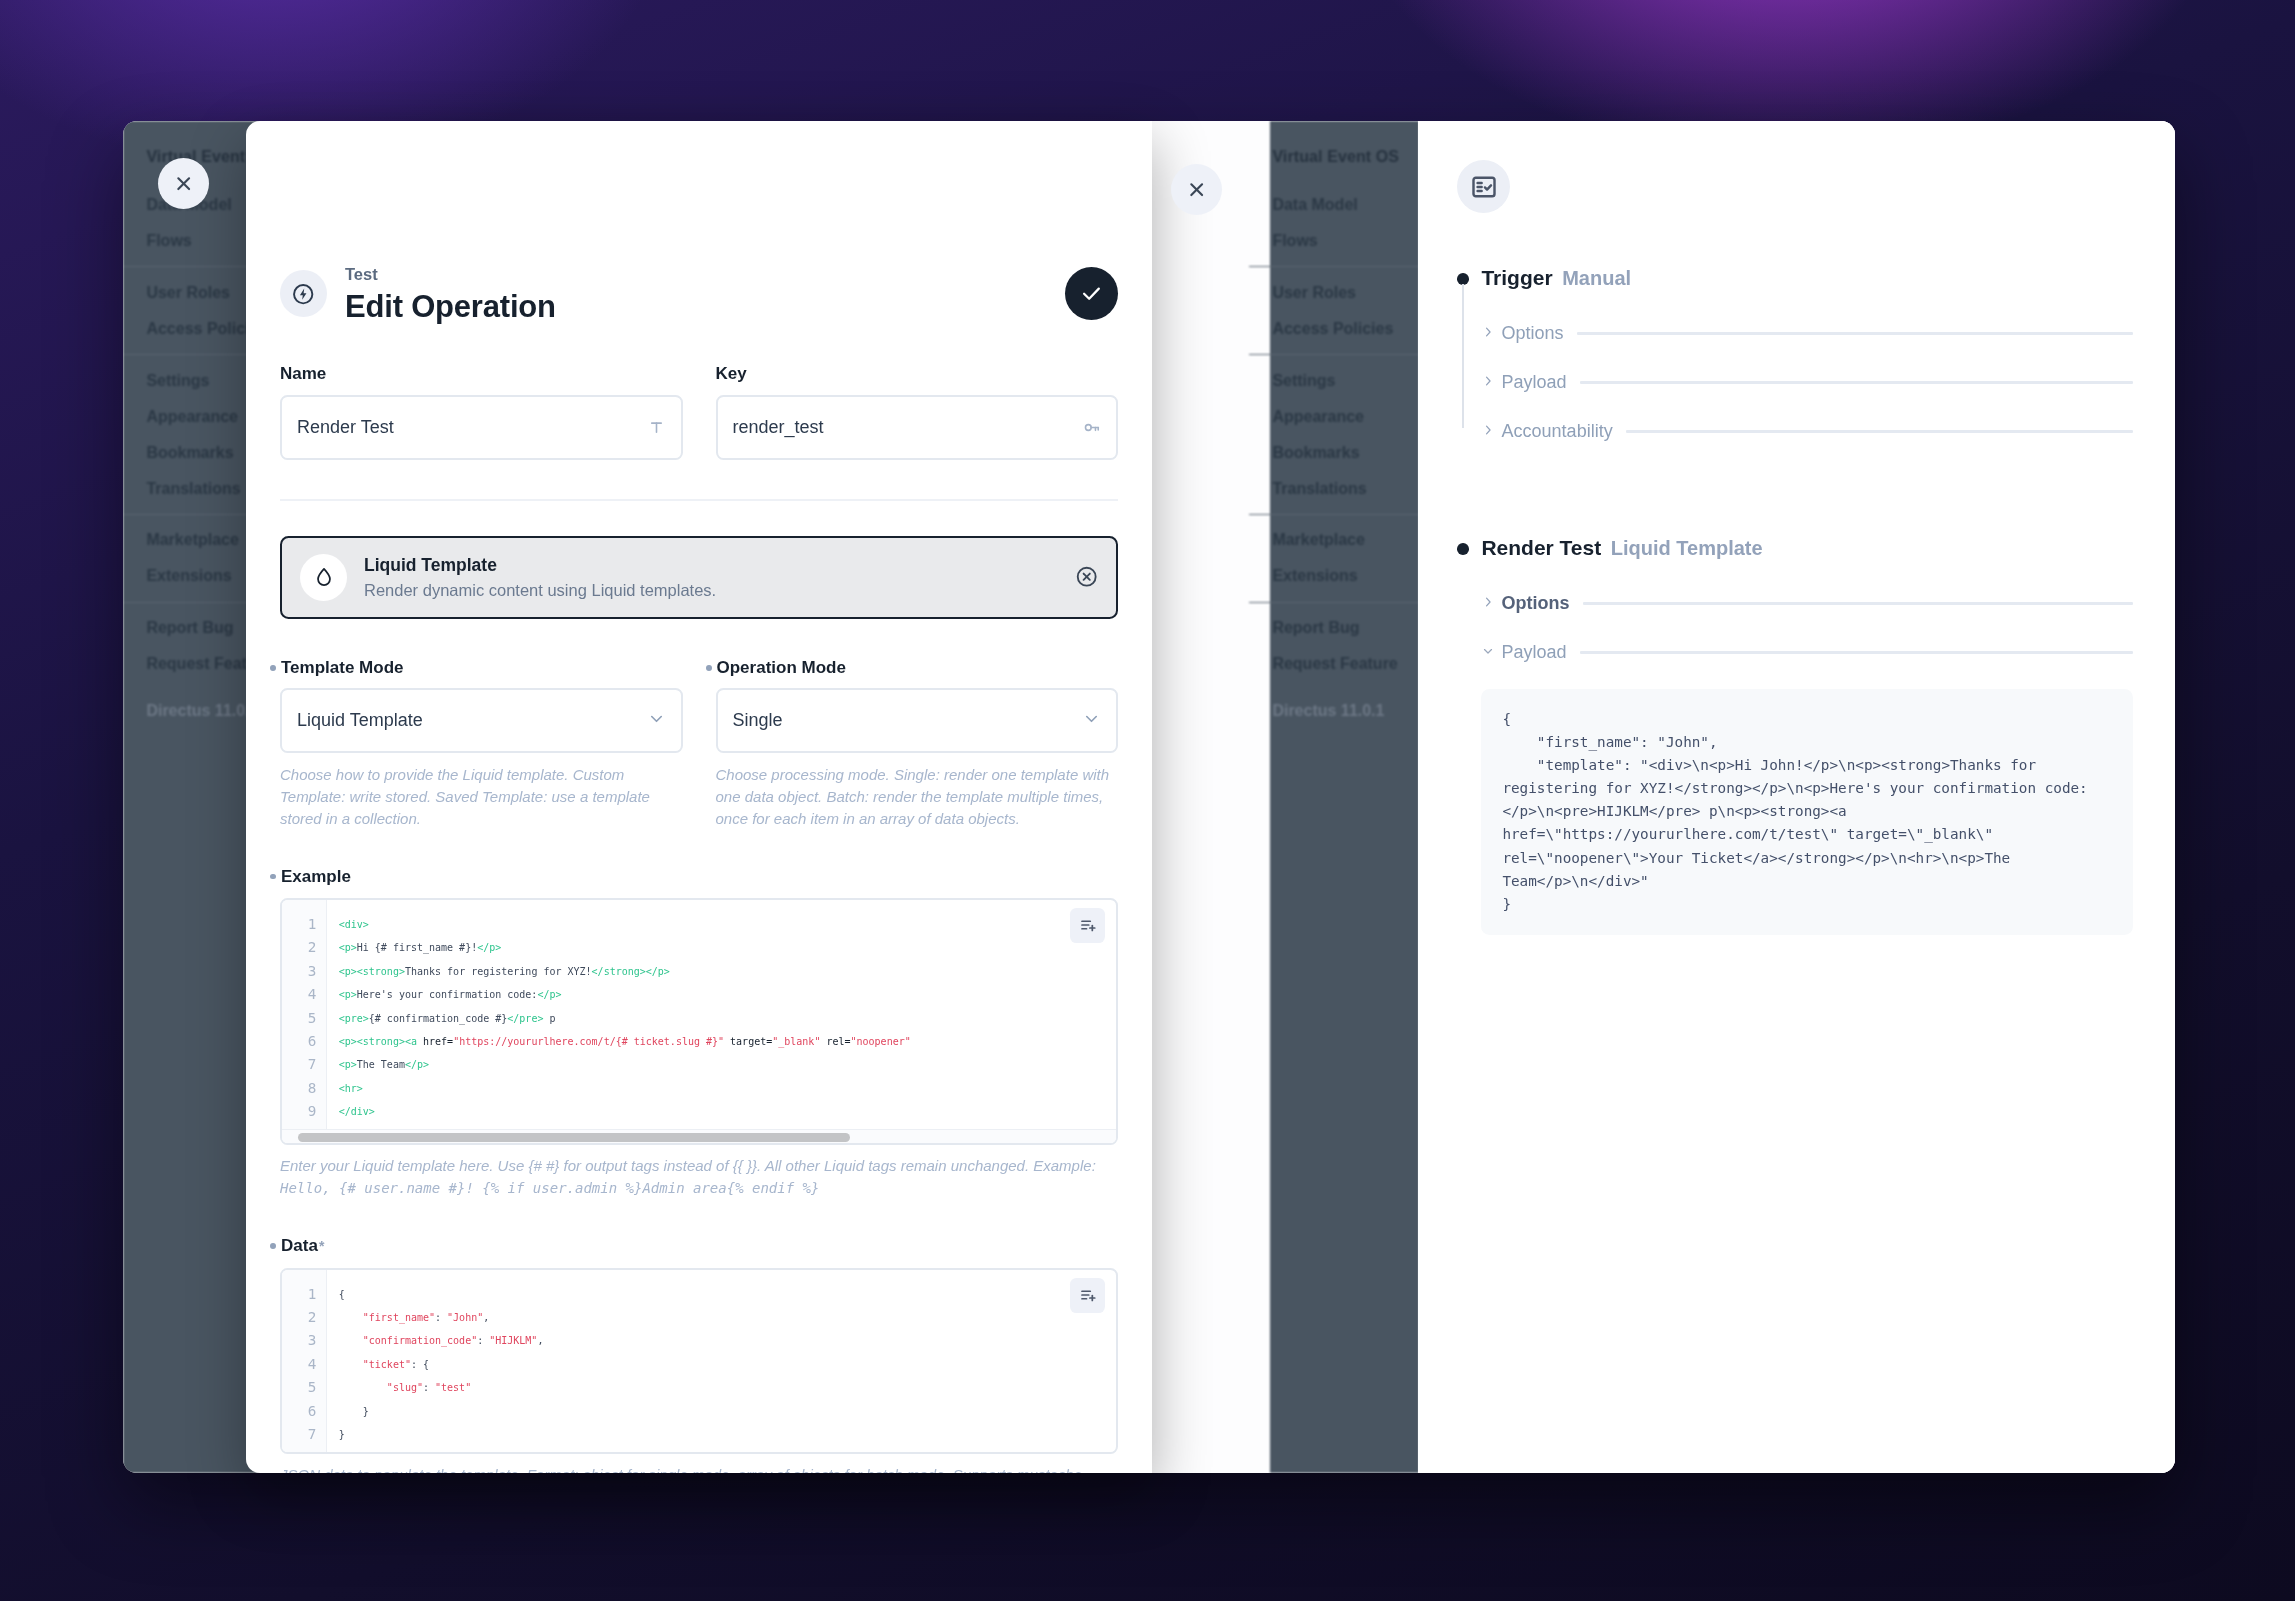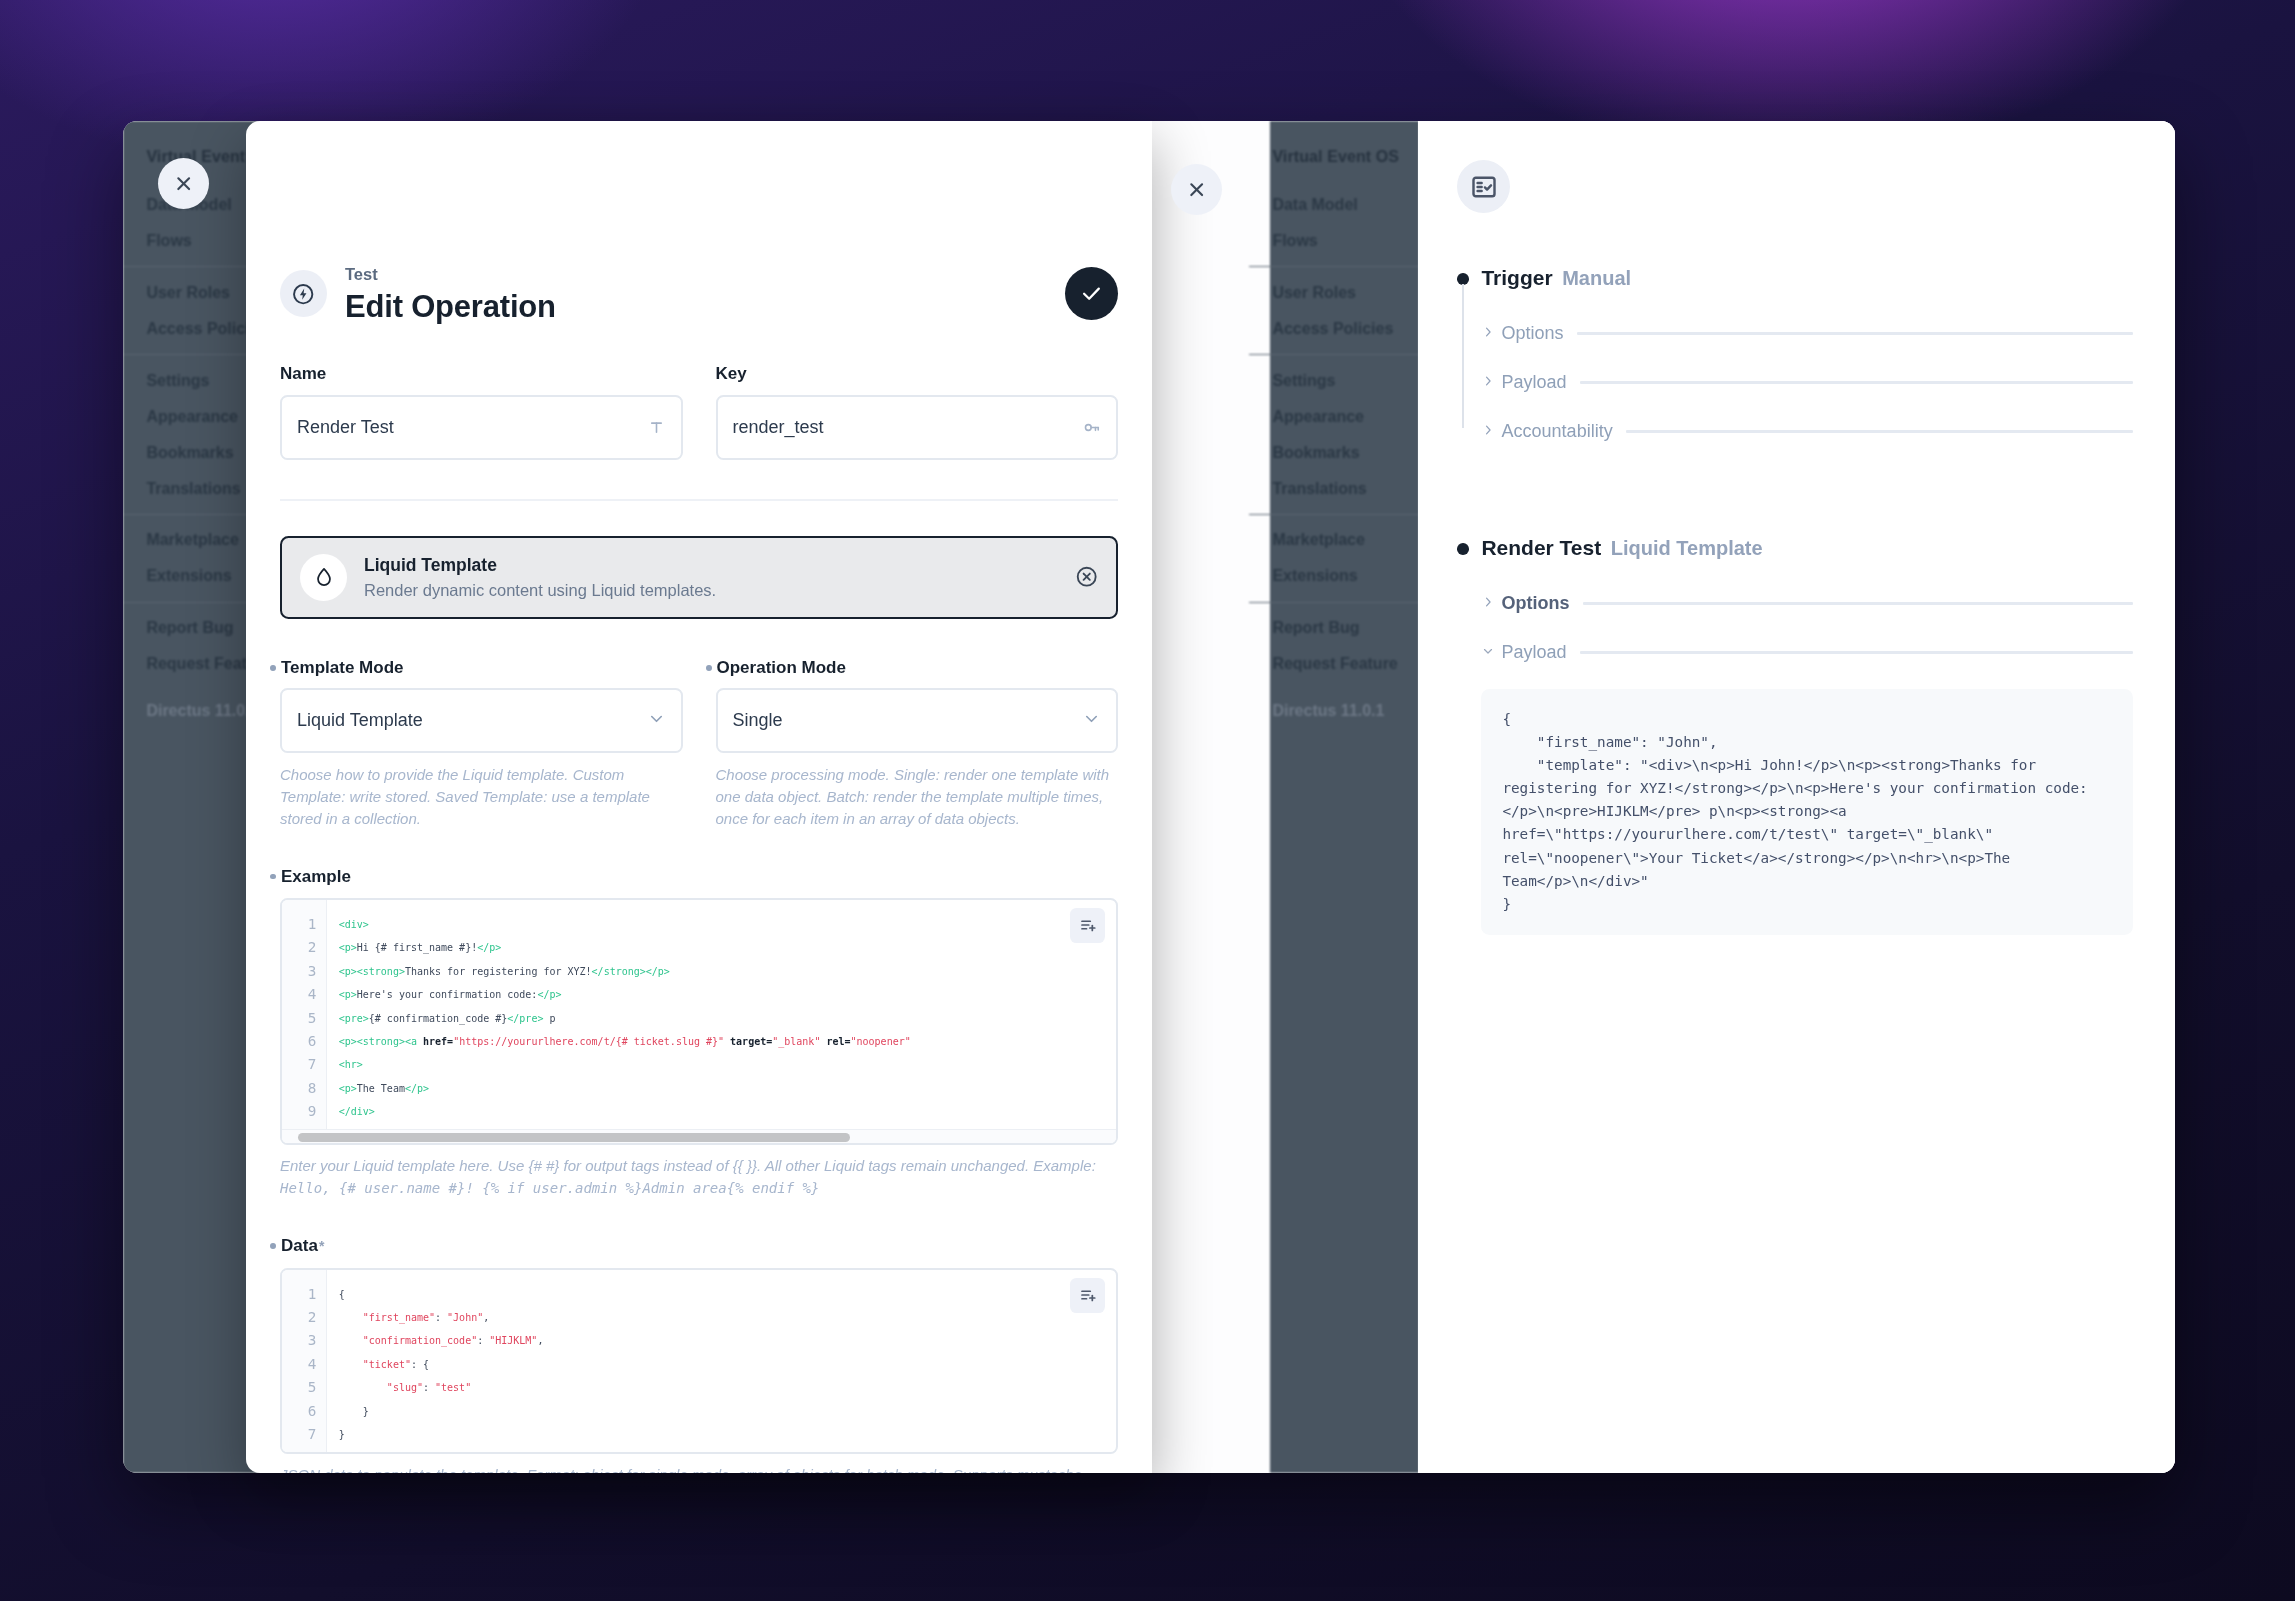--- a/index.html
+++ b/index.html
@@ -212,21 +212,21 @@
   .ed-lines { display: flex; }
   .ed-gutter {
     background: #fafbfd; padding: 12.7px 0 5.3px 0;
     text-align: right; flex: none; width: 45px;
     border-right: 1.6px solid #eceff4;
   }
   .ed-gutter div { font-size: 14.3px; line-height: 23.4px; color: #aab6c8; padding-right: 9.6px; }
   .ed-code { padding: 12.7px 0 5.3px 11.7px; flex: 1; min-width: 0; overflow: hidden; white-space: nowrap; }
   .ed-code div { font-size: 10px; line-height: 23.4px; color: #3f4a5c; white-space: pre; }
   .tok-tag { color: #2ec48d; }
-  .tok-attr { color: #17212e; font-weight: 700; }
+  .tok-attr { color: #17212e; font-weight: 400; }
   .tok-str { color: #e0455e; }
   .tok-key { color: #e0455e; }
   .ed-scroll {
     height: 14px; background: #fafbfd; border-top: 1.6px solid #eceff4;
     position: relative;
   }
   .ed-scroll-thumb {
     position: absolute; left: 16px; top: 2.7px;
     width: 552px; height: 9px; border-radius: 4.8px; background: #c3c4c6;
   }
@@ -502,22 +502,22 @@
                   <div>8</div>
                   <div>9</div>
                 </div>
               <div class="ed-code" id="tpl-code">
                   <div><span class="tok-tag">&lt;div</span><span class="tok-attr"></span><span class="tok-tag">&gt;</span></div>
                   <div><span class="tok-tag">&lt;p</span><span class="tok-attr"></span><span class="tok-tag">&gt;</span>Hi {# first_name #}!<span class="tok-tag">&lt;/p</span><span class="tok-attr"></span><span class="tok-tag">&gt;</span></div>
                   <div><span class="tok-tag">&lt;p</span><span class="tok-attr"></span><span class="tok-tag">&gt;</span><span class="tok-tag">&lt;strong</span><span class="tok-attr"></span><span class="tok-tag">&gt;</span>Thanks for registering for XYZ!<span class="tok-tag">&lt;/strong</span><span class="tok-attr"></span><span class="tok-tag">&gt;</span><span class="tok-tag">&lt;/p</span><span class="tok-attr"></span><span class="tok-tag">&gt;</span></div>
                   <div><span class="tok-tag">&lt;p</span><span class="tok-attr"></span><span class="tok-tag">&gt;</span>Here's your confirmation code:<span class="tok-tag">&lt;/p</span><span class="tok-attr"></span><span class="tok-tag">&gt;</span></div>
                   <div><span class="tok-tag">&lt;pre</span><span class="tok-attr"></span><span class="tok-tag">&gt;</span>{# confirmation_code #}<span class="tok-tag">&lt;/pre</span><span class="tok-attr"></span><span class="tok-tag">&gt;</span> p</div>
                   <div><span class="tok-tag">&lt;p</span><span class="tok-attr"></span><span class="tok-tag">&gt;</span><span class="tok-tag">&lt;strong</span><span class="tok-attr"></span><span class="tok-tag">&gt;</span><span class="tok-tag">&lt;a</span><span class="tok-attr"> href=</span><span class="tok-str">"https://yoururlhere.com/t/{# ticket.slug #}"</span><span class="tok-attr"> target=</span><span class="tok-str">"_blank"</span><span class="tok-attr"> rel=</span><span class="tok-str">"noopener"</span><span class="tok-attr"></span></div>
+                  <div><span class="tok-tag">&lt;p</span><span class="tok-attr"></span><span class="tok-tag">&gt;</span>The Team<span class="tok-tag">&lt;/p</span><span class="tok-attr"></span><span class="tok-tag">&gt;</span></div>
                   <div><span class="tok-tag">&lt;hr</span><span class="tok-attr"></span><span class="tok-tag">&gt;</span></div>
-                  <div><span class="tok-tag">&lt;p</span><span class="tok-attr"></span><span class="tok-tag">&gt;</span>The Team<span class="tok-tag">&lt;/p</span><span class="tok-attr"></span><span class="tok-tag">&gt;</span></div>
                   <div><span class="tok-tag">&lt;/div</span><span class="tok-attr"></span><span class="tok-tag">&gt;</span></div>
                 </div>
             </div>
             <div class="ed-scroll">
               <div class="ed-scroll-thumb"></div>
             </div>
           </div>
           <button class="ed-btn" aria-label="Insert field">
             <svg width="18" height="18" viewBox="0 0 24 24" fill="none" stroke="#4f596c" stroke-width="2.3" stroke-linecap="round">
               <line x1="4" y1="7" x2="15" y2="7"></line>

